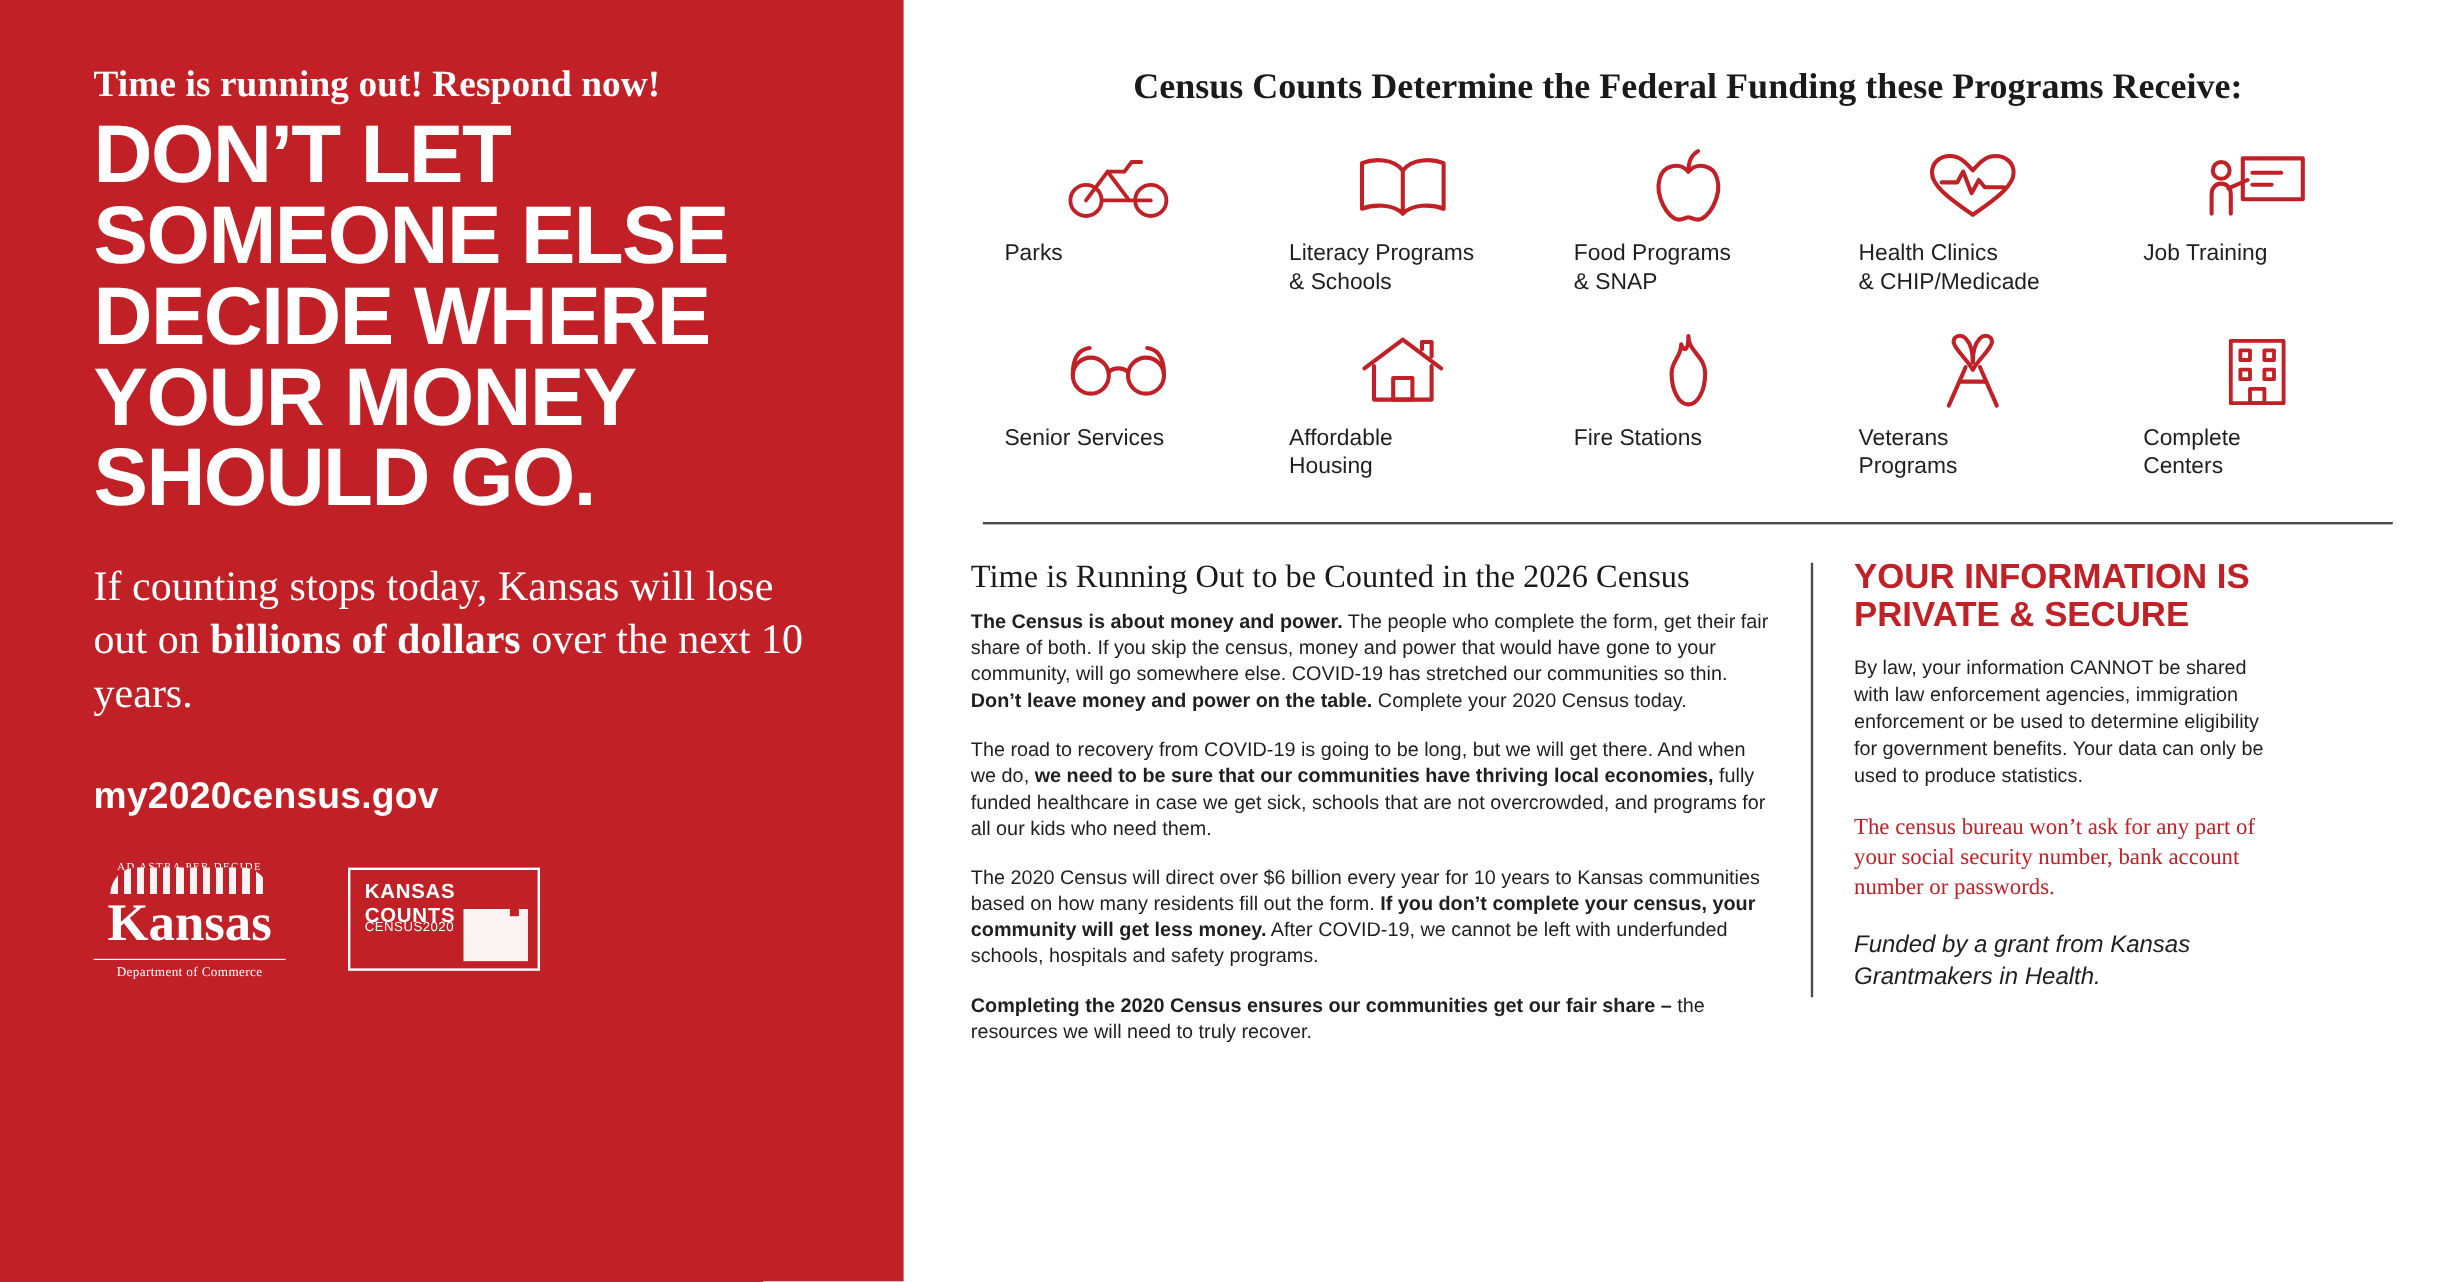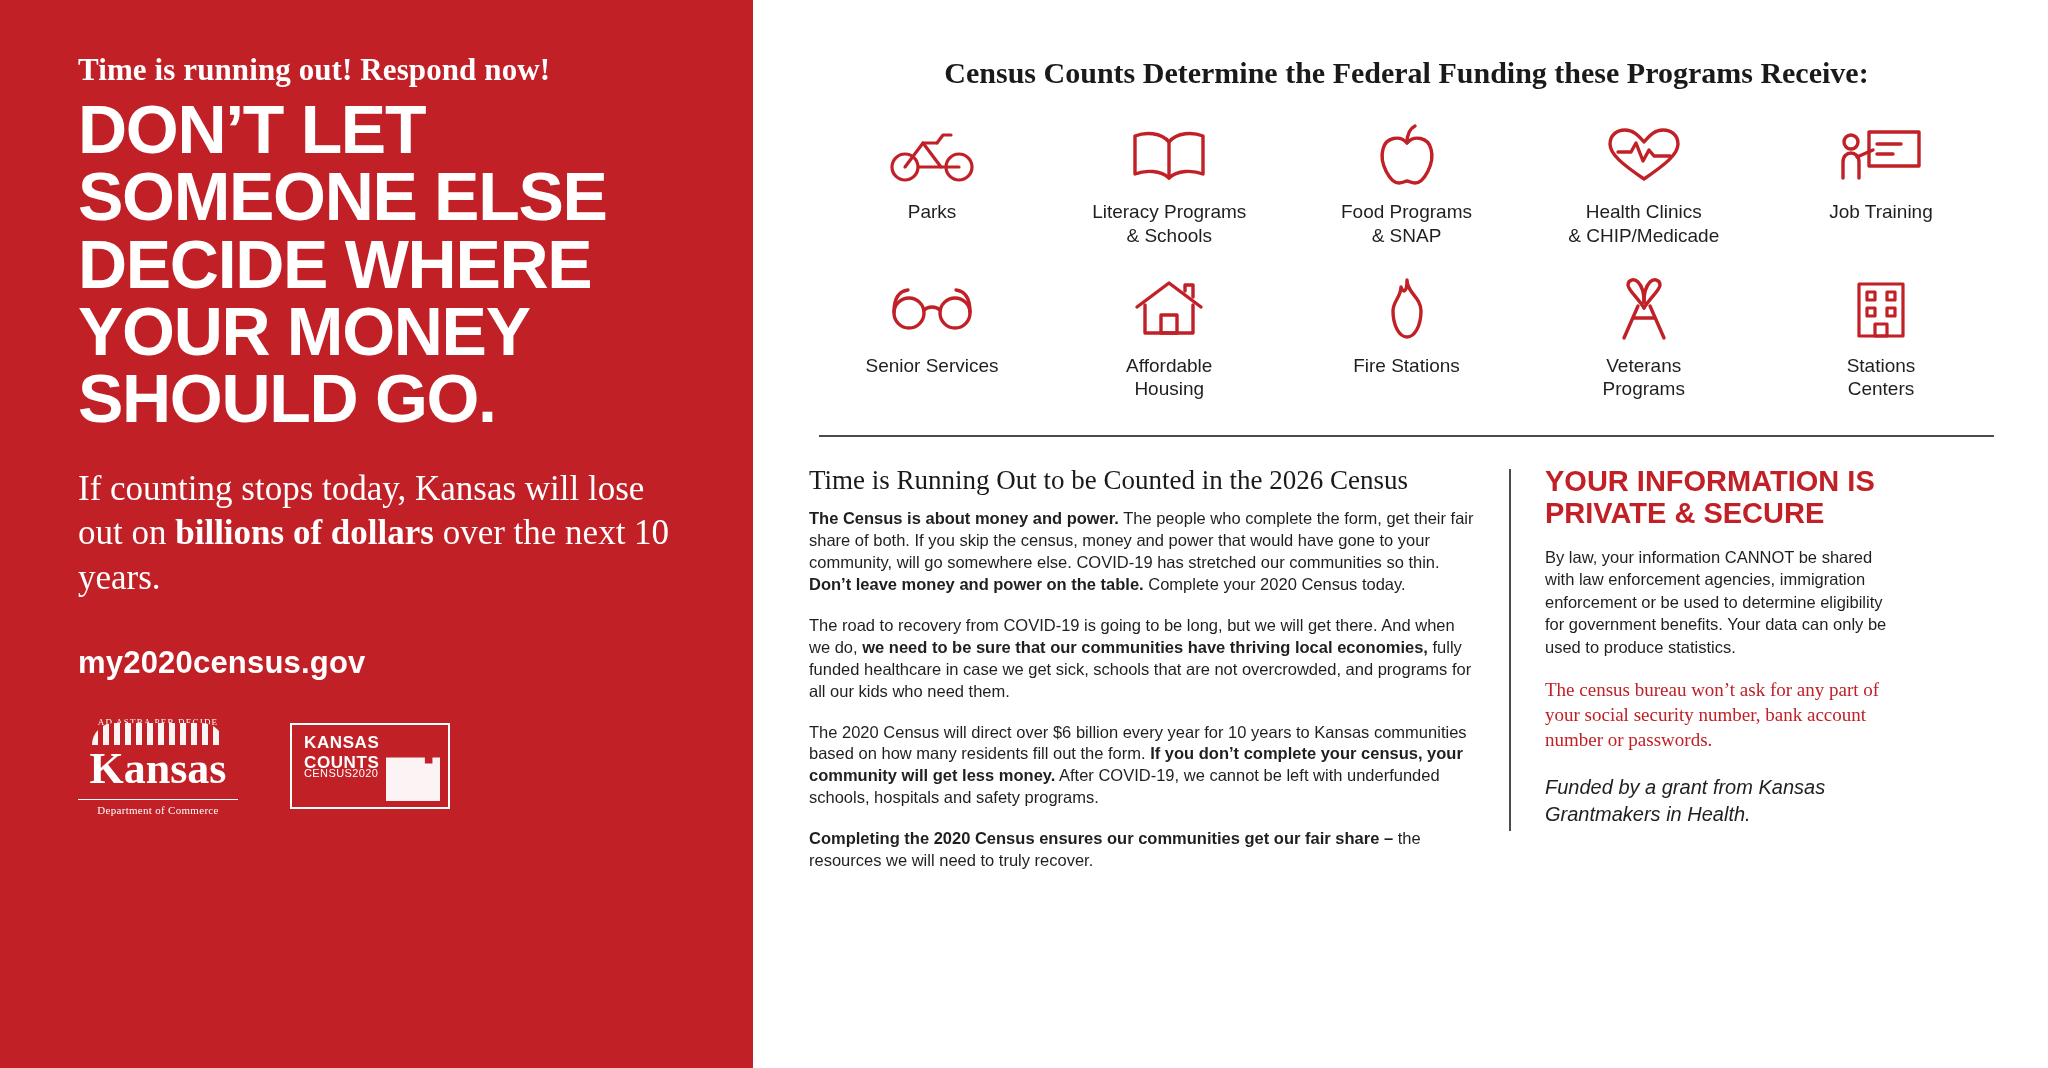--- a/index.html
+++ b/index.html
@@ -71,21 +71,21 @@
     opacity:.95;
   }
 
   
   .right{flex:1;height:1068px;position:relative;box-sizing:border-box;padding:44px 44px 0 56px;}
   .prog-title{
     font-family:"Liberation Serif", serif;font-size:30px;color:#1a1a1a;
     text-align:center;margin:12px 0 26px 0;
   }
   .icon-grid{display:flex;justify-content:space-between;padding:0 28px;}
-  .icon-cell{width:190px;text-align:center;}
+  .icon-cell{width:190px;text-align:left;}
   .icon-holder{height:78px;display:flex;align-items:center;justify-content:center;}
   .icon-label{
     font-size:19px;line-height:1.25;color:#1f1f1f;margin-top:6px;
   }
   .row2{margin-top:22px;}
   .divider{
     height:2px;background:#4c4c4c;margin:34px 10px 0 10px;
   }
 
   
@@ -263,21 +263,21 @@
         <div class="icon-holder">
           <svg width="60" height="62" viewBox="0 0 60 62" fill="none" stroke="#C02026" stroke-width="3.2" stroke-linecap="round" stroke-linejoin="round">
             <rect x="8" y="6" width="44" height="52"></rect>
             <rect x="16" y="14" width="8" height="8"></rect>
               <rect x="36" y="14" width="8" height="8"></rect>
             <rect x="16" y="30" width="8" height="8"></rect>
               <rect x="36" y="30" width="8" height="8"></rect>
             <rect x="24" y="46" width="12" height="12"></rect>
           </svg>
         </div>
-        <div class="icon-label" style="white-space:pre-line">Stations
+        <div class="icon-label" style="white-space:pre-line">Complete
 Centers</div>
       </div>
     </div>
 
     <div class="divider"></div>
 
     <div class="bottom">
 
       <div class="article">
         <h2>Time is Running Out to be Counted in the 2026 Census</h2>

